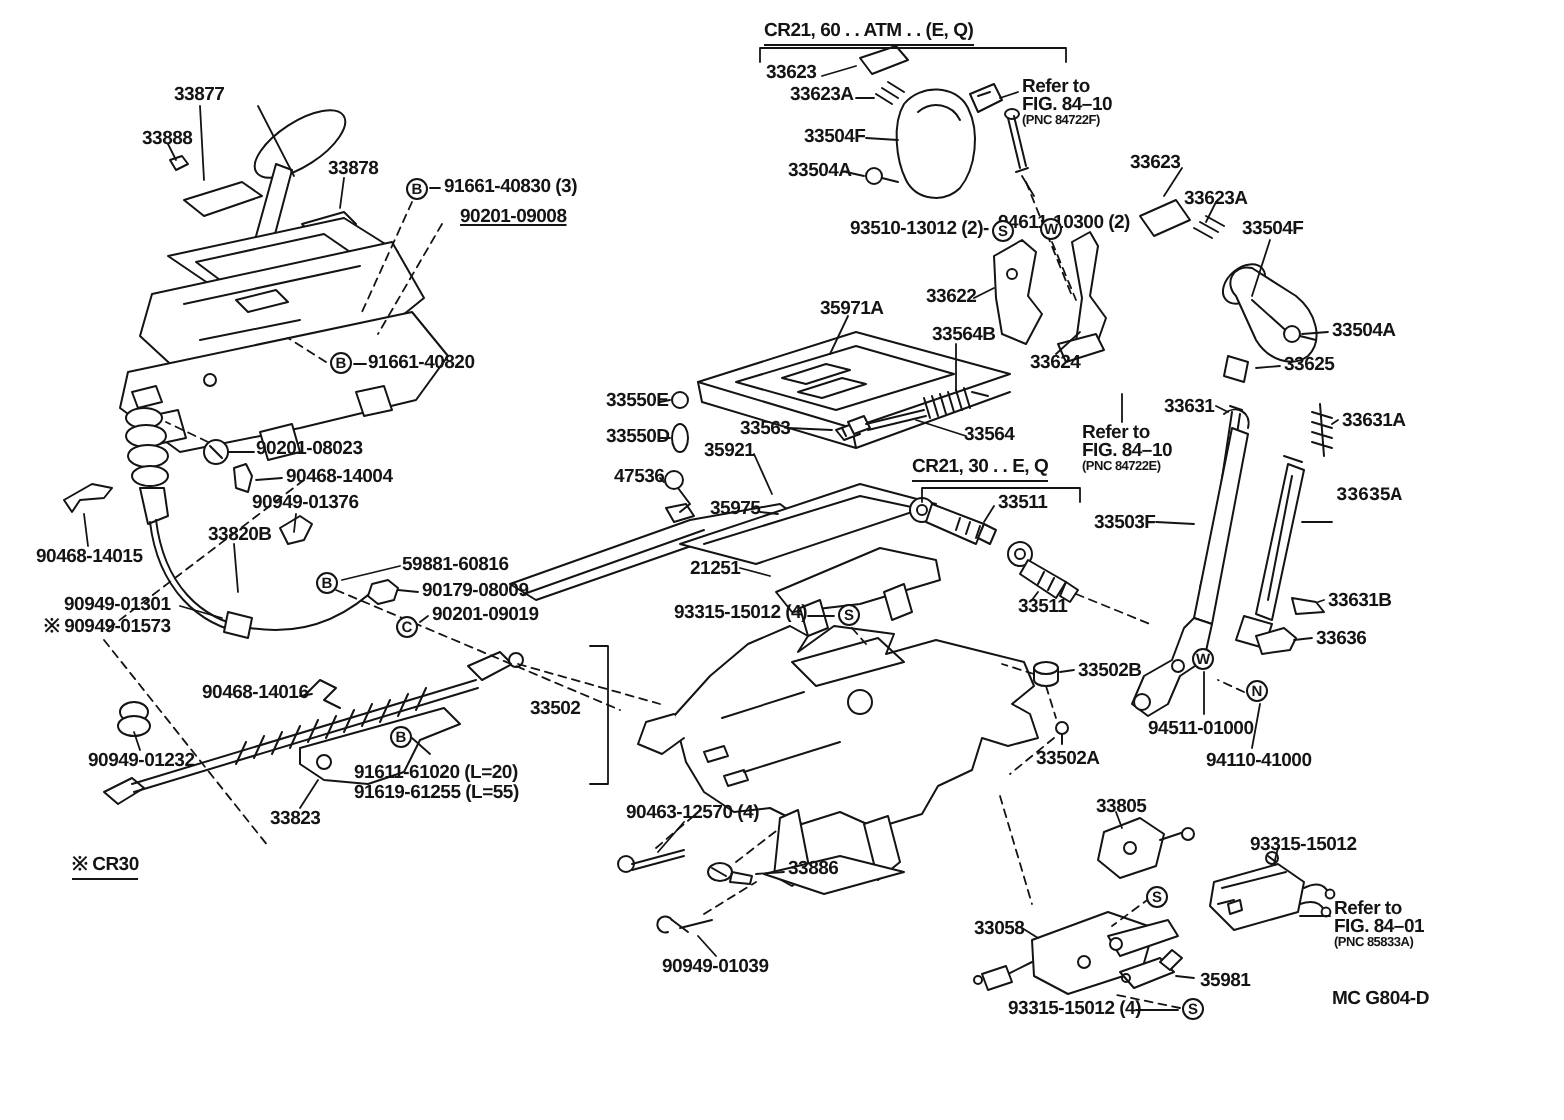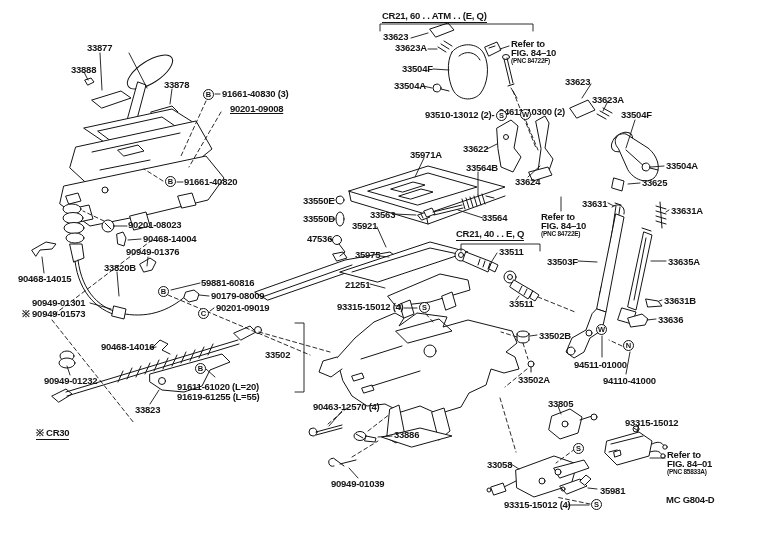--- a/index.html
+++ b/index.html
@@ -271,32 +271,32 @@
       <div class="part-label" style="left: 463px; top: 144px;">33622</div>
       <div class="part-label" style="left: 466px; top: 163px;">33564B</div>
       <div class="part-label" style="left: 515px; top: 177px;">33624</div>
       <div class="part-label" style="left: 303px; top: 196px;">33550E</div>
       <div class="part-label" style="left: 303px; top: 214px;">33550D</div>
       <div class="part-label" style="left: 370px; top: 210px;">33563</div>
       <div class="part-label" style="left: 352px; top: 221px;">35921</div>
       <div class="part-label" style="left: 482px; top: 213px;">33564</div>
       <div class="part-label" style="left: 307px; top: 234px;">47536</div>
       <div class="part-label" style="left: 355px; top: 250px;">35975</div>
-      <div class="part-label ul" style="left: 456px; top: 229px;">CR21, 40 . . E, Q</div>
+      <div class="part-label ul" style="left: 456px; top: 229px;">CR21, 30 . . E, Q</div>
       <div class="part-label" style="left: 499px; top: 247px;">33511</div>
       <div class="part-label" style="left: 345px; top: 280px;">21251</div>
       <div class="part-label" style="left: 337px; top: 302px;">93315-15012 (4)</div>
       <div class="part-label" style="left: 509px; top: 299px;">33511</div>
       <div class="part-label" style="left: 547px; top: 257px;">33503F</div>
       <div class="part-label" style="left: 265px; top: 350px;">33502</div>
       <div class="part-label" style="left: 539px; top: 331px;">33502B</div>
       <div class="part-label" style="left: 518px; top: 375px;">33502A</div>
       <div class="part-label" style="left: 574px; top: 360px;">94511-01000</div>
       <div class="part-label" style="left: 603px; top: 376px;">94110-41000</div>
-      <div class="part-label" style="left: 668px; top: 257px;">33635A</div>
+      <div class="part-label" style="left: 668px; top: 243px; font-family: Liberation Mono, monospace;">33635A</div>
       <div class="part-label" style="left: 664px; top: 296px;">33631B</div>
       <div class="part-label" style="left: 658px; top: 315px;">33636</div>
       <div class="part-label" style="left: 313px; top: 402px;">90463-12570 (4)</div>
       <div class="part-label" style="left: 394px; top: 430px;">33886</div>
       <div class="part-label" style="left: 331px; top: 479px;">90949-01039</div>
       <div class="part-label" style="left: 548px; top: 399px;">33805</div>
       <div class="part-label" style="left: 625px; top: 418px;">93315-15012</div>
       <div class="part-label" style="left: 667px; top: 450px;">Refer to</div>
       <div class="part-label" style="left: 667px; top: 459px;">FIG. 84–01</div>
       <div class="part-label" style="left: 667px; top: 469px; font-size: 6.5px;">(PNC 85833A)</div>

